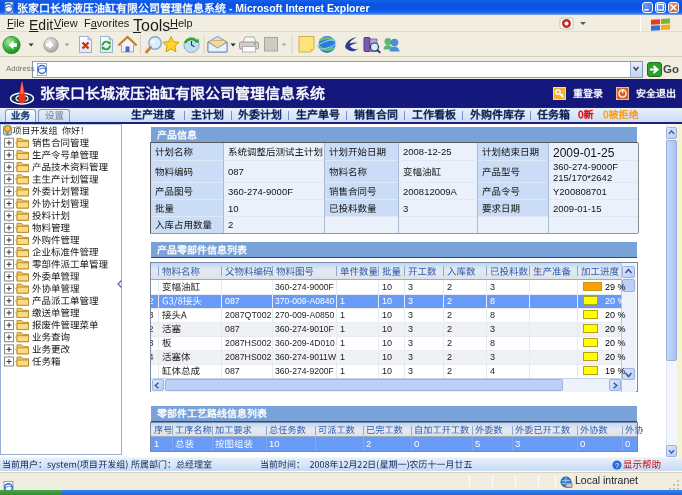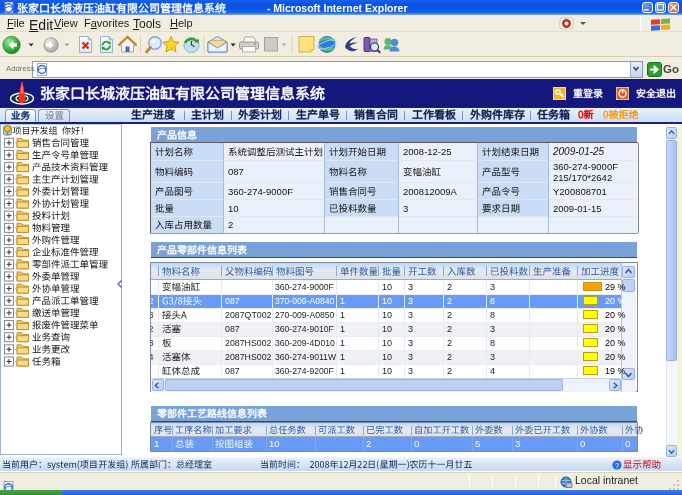--- a/index.html
+++ b/index.html
@@ -487,32 +487,32 @@
       <span style="position:absolute;left:-2.5px;top:2px;font-size:9px;color:#333">3</span>
     </div>
 <div class="abs" style="left:151px;top:350px;width:6px;height:14px;overflow:hidden">
       <span style="position:absolute;left:-2.5px;top:2px;font-size:9px;color:#333">4</span>
     </div>
 <div class="abs" style="left:469px;top:475px;width:1px;height:12px;background:#d8d4c0;border-right:1px solid #fff"></div>
 <div class="abs" style="left:492px;top:475px;width:1px;height:12px;background:#d8d4c0;border-right:1px solid #fff"></div>
 <div class="abs" style="left:515px;top:475px;width:1px;height:12px;background:#d8d4c0;border-right:1px solid #fff"></div>
 <div class="abs" style="left:538px;top:475px;width:1px;height:12px;background:#d8d4c0;border-right:1px solid #fff"></div>
 <div class="abs" style="left:555px;top:475px;width:1px;height:12px;background:#d8d4c0;border-right:1px solid #fff"></div>
-<div class="t " style="left:226px;top:3.3px;font-size:10.5px;color:#fff;font-weight:bold;padding-left:38px;"> - Microsoft Internet Explorer</div>
+<div class="t " style="left:226px;top:3.3px;font-size:10.5px;color:#fff;font-weight:bold;"> - Microsoft Internet Explorer</div>
 <div class="t" style="left:7px;top:18.1px;font-size:11px;color:#1a1a1a"><u>F</u>ile</div>
 <div class="t" style="left:29px;top:18.1px;font-size:14px;color:#1a1a1a"><u>E</u>dit</div>
 <div class="t" style="left:54px;top:18.1px;font-size:11px;color:#1a1a1a"><u>V</u>iew</div>
 <div class="t" style="left:84px;top:18.1px;font-size:11px;color:#1a1a1a">F<u>a</u>vorites</div>
-<div class="t" style="left:133px;top:18.1px;font-size:12px;color:#1a1a1a"><u>T</u>ools</div>
+<div class="t" style="left:133px;top:18.1px;font-size:16px;color:#1a1a1a"><u>T</u>ools</div>
 <div class="t" style="left:170px;top:18.1px;font-size:11px;color:#1a1a1a"><u>H</u>elp</div>
 <div class="t " style="left:6px;top:64.8px;font-size:7.8px;color:#707070;">Address</div>
 <div class="t " style="left:663px;top:64.4px;font-size:11.5px;color:#444;font-weight:bold;">Go</div>
 <div class="t " style="left:575px;top:475.4px;font-size:10.5px;color:#222;">Local intranet</div>
 <div class="t " style="left:403px;top:147.4px;font-size:9.5px;color:#111;">2008-12-25</div>
-<div class="t " style="left:553px;top:147.4px;font-size:10px;color:#111;font-style:italic;">2009-01-25</div>
+<div class="t " style="left:553px;top:147.4px;font-size:12px;color:#111;">2009-01-25</div>
 <div class="t " style="left:228px;top:167.4px;font-size:9.5px;color:#111;">087</div>
 <div class="t " style="left:553px;top:162.4px;font-size:9.5px;color:#111;">360-274-9000F</div>
 <div class="t " style="left:553px;top:172.9px;font-size:9.5px;color:#111;">215/170*2642</div>
 <div class="t " style="left:228px;top:186.9px;font-size:9.5px;color:#111;">360-274-9000F</div>
 <div class="t " style="left:403px;top:186.9px;font-size:9.5px;color:#111;">200812009A</div>
 <div class="t " style="left:553px;top:186.9px;font-size:9.5px;color:#111;text-align:right;">Y200808701</div>
 <div class="t " style="left:228px;top:203.9px;font-size:9.5px;color:#111;">10</div>
 <div class="t " style="left:403px;top:203.9px;font-size:9.5px;color:#111;">3</div>
 <div class="t " style="left:553px;top:203.9px;font-size:9.5px;color:#111;">2009-01-15</div>
 <div class="t " style="left:228px;top:220.4px;font-size:9.5px;color:#111;">2</div>

